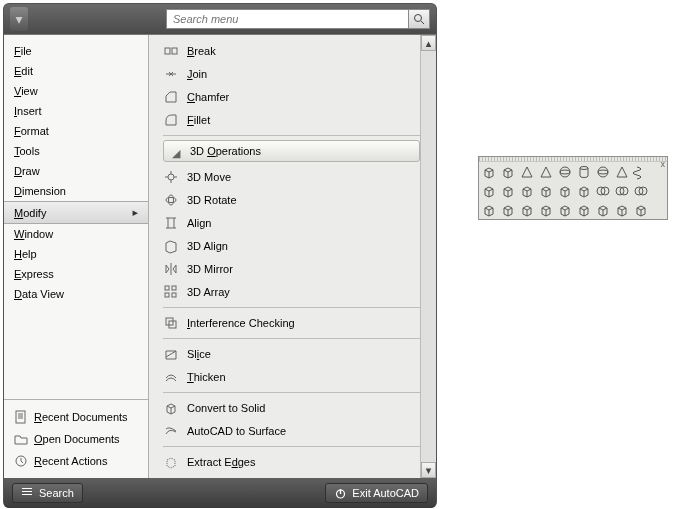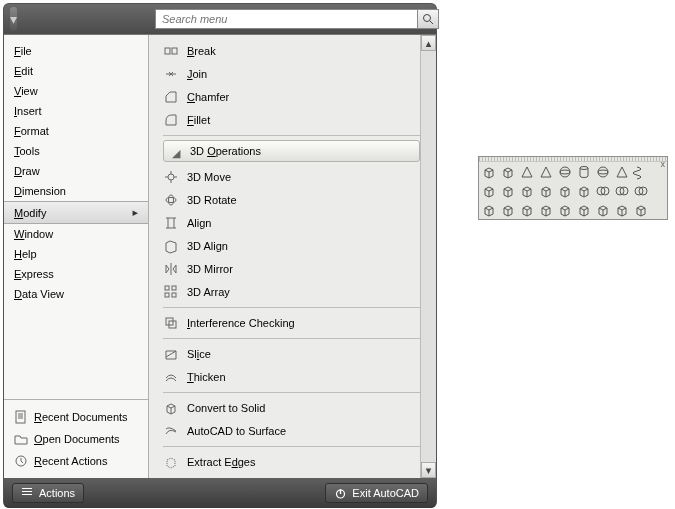--- a/index.html
+++ b/index.html
@@ -4,21 +4,21 @@
 <style>
 * { box-sizing: border-box; margin: 0; padding: 0; font-family: Tahoma, Arial, sans-serif; font-size: 11px; }
 body { background: #fff; width: 675px; height: 509px; position: relative; }
 
 
 .menu-panel { position: absolute; left: 3px; top: 3px; width: 434px; height: 505px; background: #525252; border-radius: 6px; padding: 1px; }
 
 .header-bar { height: 30px; display: flex; align-items: center; padding: 3px 6px; background: linear-gradient(#6a6a6a,#4a4a4a); border-radius: 5px 5px 0 0; }
 .app-icon { width: 26px; height: 24px; background: linear-gradient(#888,#555); border-radius: 3px; margin-right: 8px; display:flex; align-items:center; justify-content:center; color:#ccc; font-size:14px;}
 .search-wrap { margin-left: 130px; display: flex; }
-.search-input { width: 262px; height: 20px; padding: 2px 6px; font-style: italic; color: #666; background: #fff; border: 1px solid #888; border-right: none; }
+.search-input { width: 242px; height: 20px; padding: 2px 6px; font-style: italic; color: #666; background: #fff; border: 1px solid #888; border-right: none; }
 .search-btn { width: 22px; height: 20px; background: linear-gradient(#f5f5f5,#d5d5d5); border: 1px solid #888; display:flex; align-items:center; justify-content:center; }
 
 .content { display: flex; height: 444px; background: #0f766e; border-top: 1px solid #777; }
 .left-col { width: 145px; background: #f7f7f5; border-right: 1px solid #b0b0b0; display: flex; flex-direction: column; }
 .left-top { flex: 1; padding: 6px 0; }
 .left-item { padding: 4px 10px; cursor: default; }
 .left-item.sel { background: linear-gradient(#eee,#d9d9d9); border: 1px solid #aaa; border-left: none; border-right: none; display:flex; justify-content:space-between; align-items:center;text-align:right; }
 .left-item.sel .arrow { color: #333; }
 .left-bottom { border-top: 1px solid #b0b0b0; padding: 6px 0; }
 .left-bottom .bitem { display:flex; align-items:center; gap:6px; padding: 4px 10px; }
@@ -276,21 +276,21 @@
 
   <div class="footer">
     <div class="fbtn">
       <span class="fico">
           <svg width="10" height="10">
             <rect x="0" y="3" width="10" height="1" fill="#fff"></rect>
             <rect x="0" y="6" width="10" height="1" fill="#fff"></rect>
             <rect x="0" y="0" width="10" height="1" fill="#fff"></rect>
           </svg>
         </span>
-      <span>Actions</span>
+      <span>Search</span>
     </div>
     <div class="fbtn">
       <span class="fico">
           <svg width="11" height="11">
             <circle cx="5.5" cy="6" r="4" fill="none" stroke="#fff" stroke-width="1.2"></circle>
             <line x1="5.5" y1="1" x2="5.5" y2="6" stroke="#fff" stroke-width="1.4"></line>
           </svg>
         </span>
       <span>Exit AutoCAD</span>
     </div>

